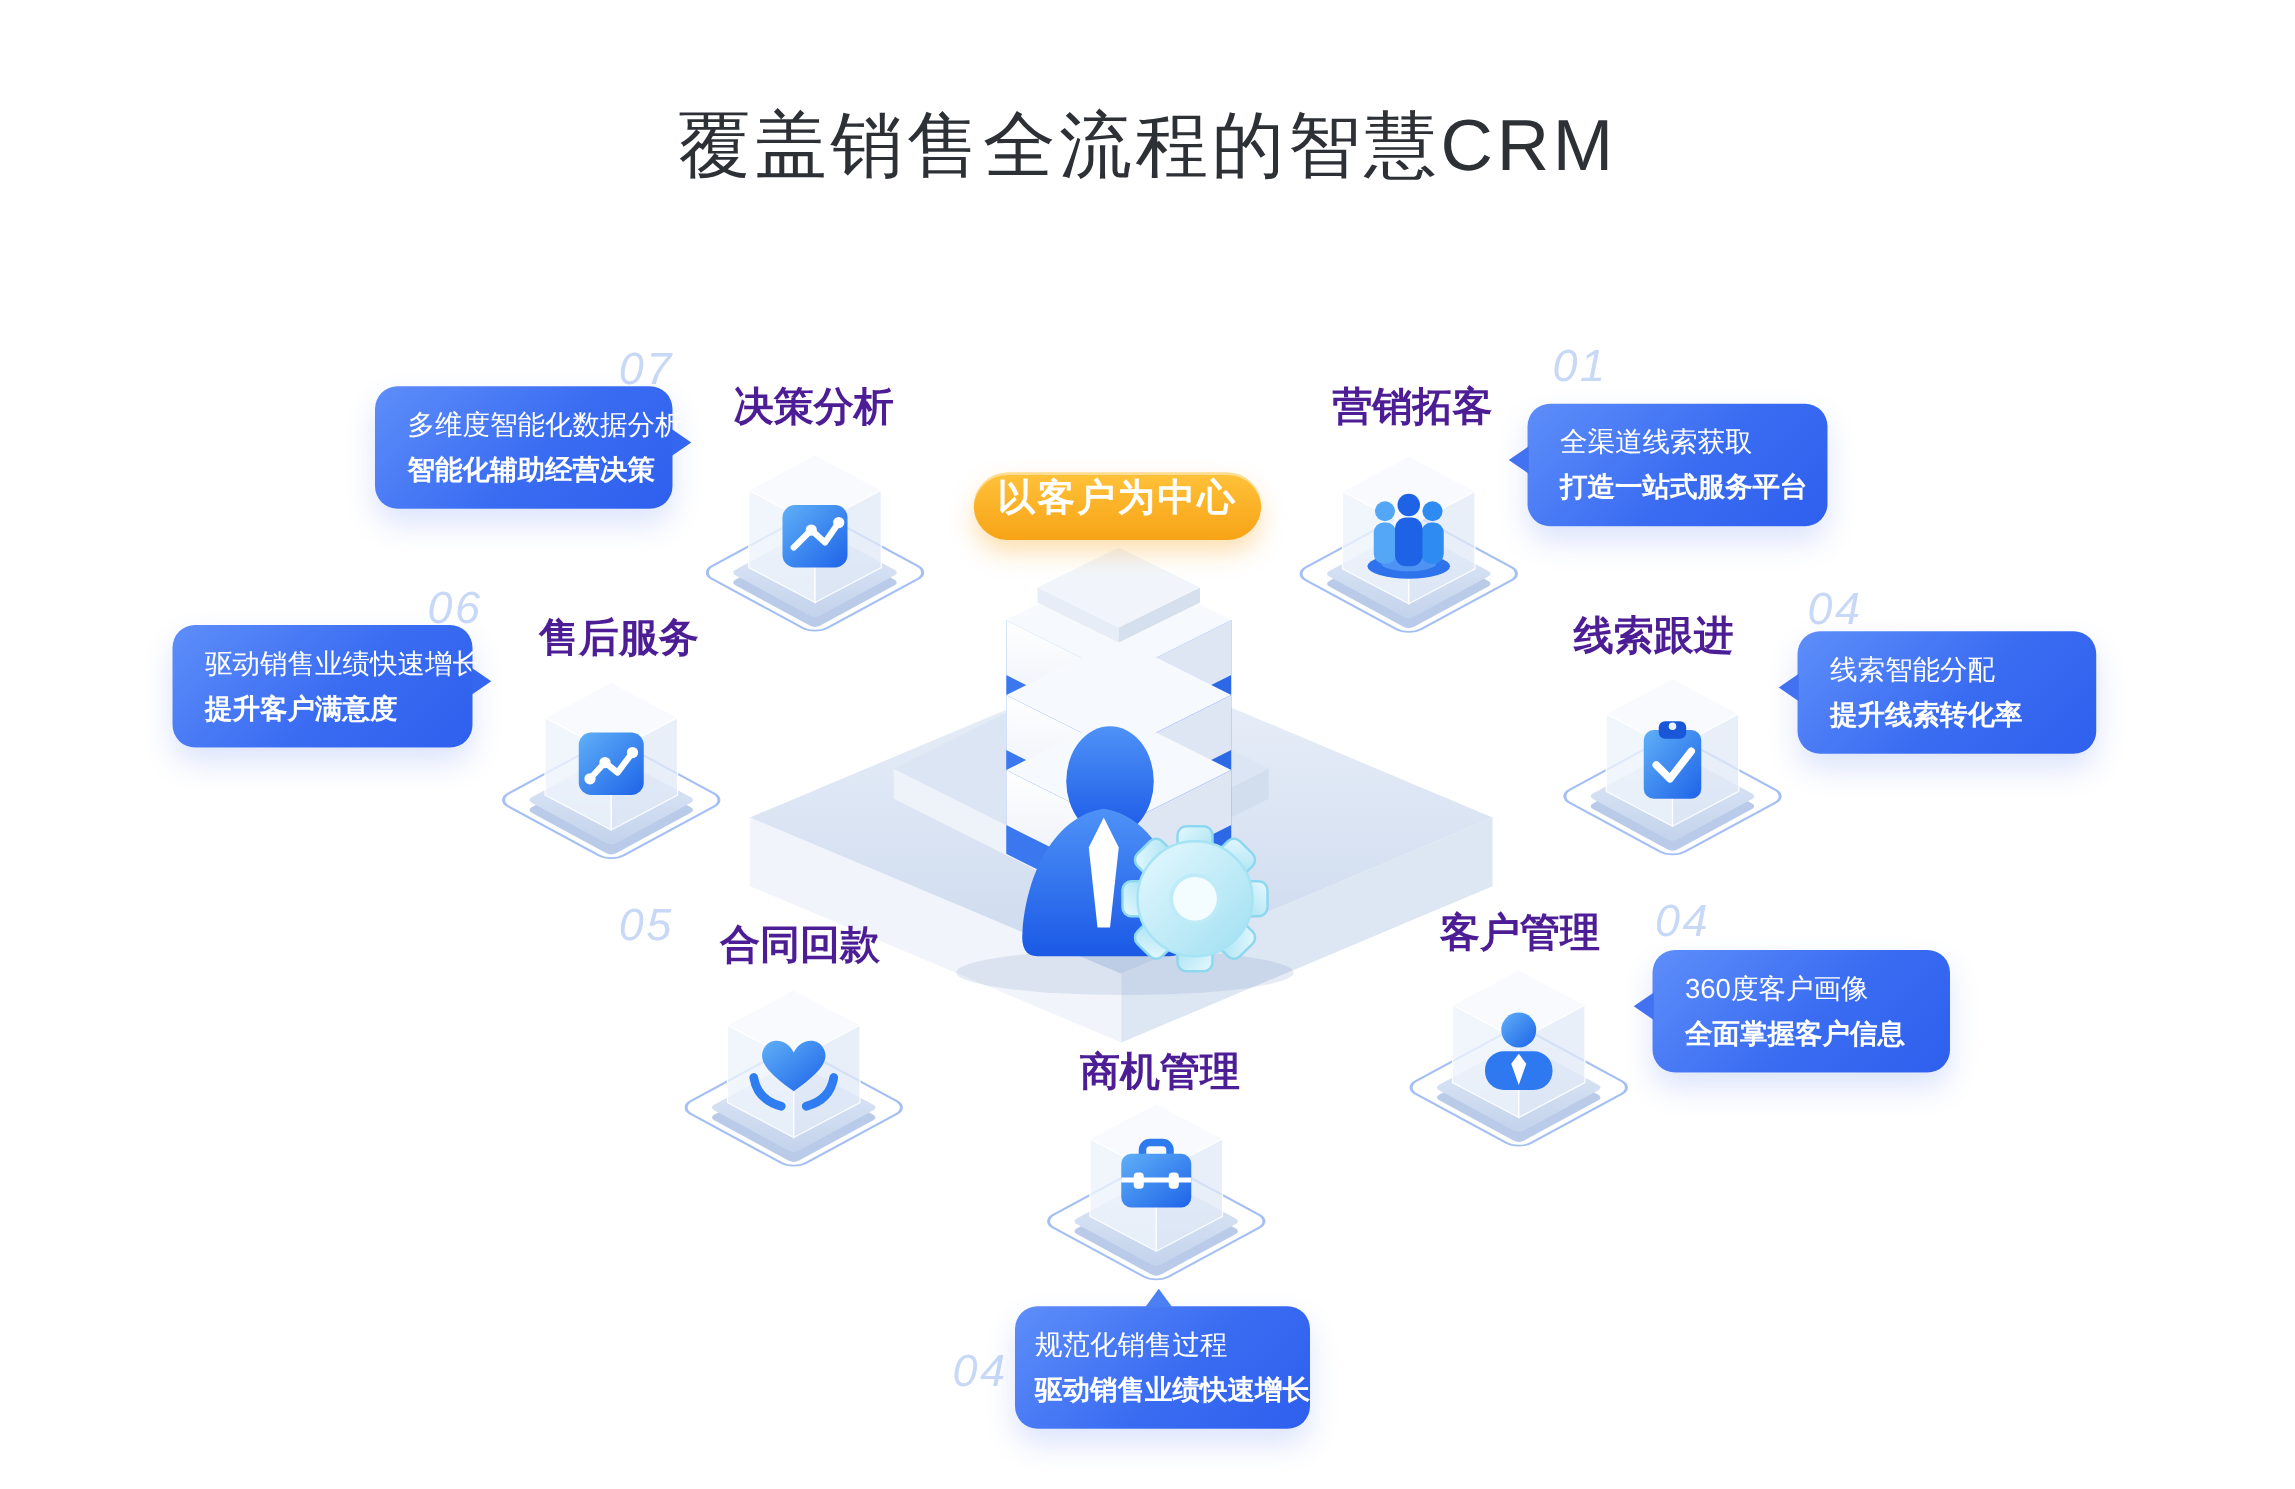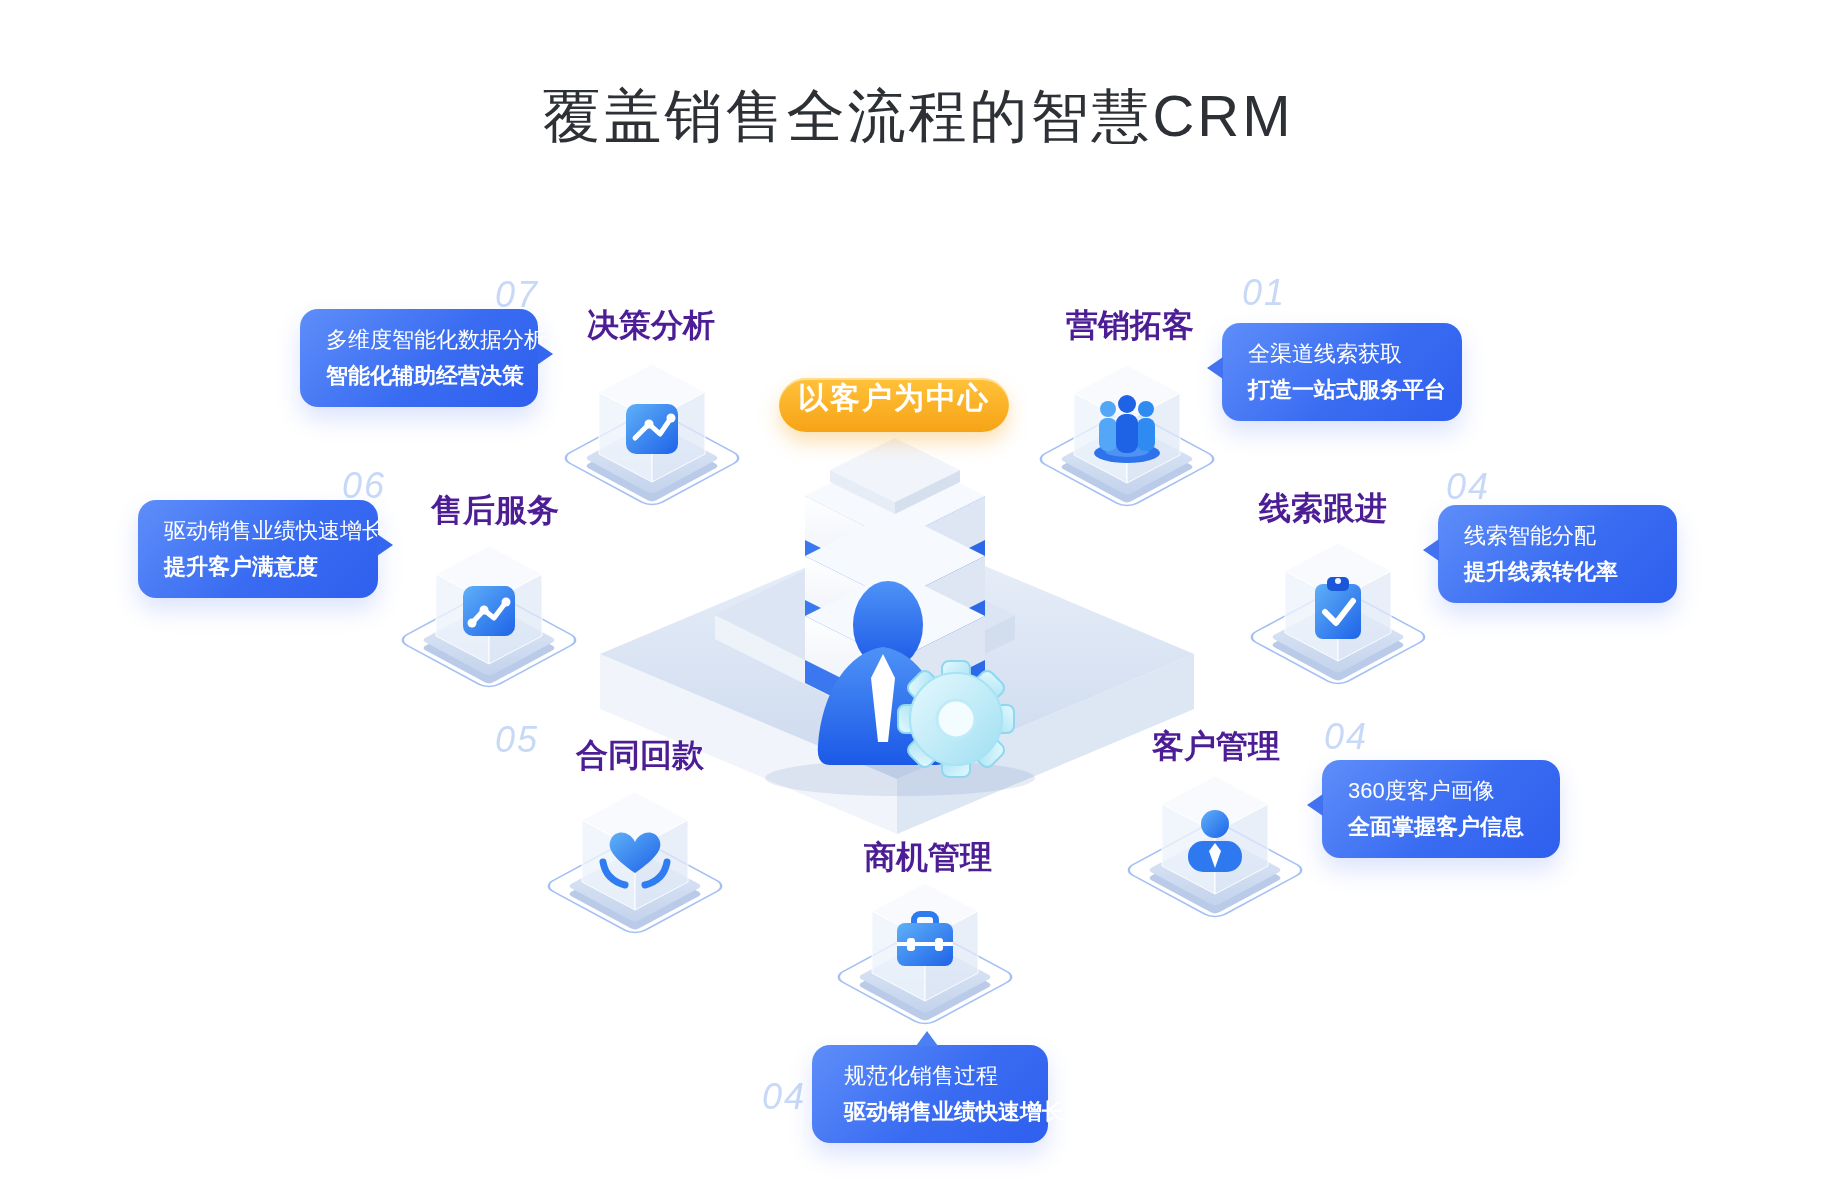--- a/index.html
+++ b/index.html
@@ -211,21 +211,21 @@
     <polygon points="95,28 148,56 95,84 42,56" fill="#f7fafd" fill-opacity="0.92" stroke="#ffffff" stroke-opacity="0.9"></polygon>
     <g>
       <circle cx="95" cy="76" r="14" fill="url(#iconGrad)"></circle>
       <rect x="68" y="93" width="54" height="31" rx="15" fill="#2e79ef"></rect>
       <polygon points="95,95 101,103 95,120 89,103" fill="#ffffff"></polygon>
     </g>
   </svg>
 
   <div class="node-num" style="left:762px;top:1076px">04</div>
   <div class="node-label" style="left:864px;top:836px">商机管理</div>
-  <div class="bubble" style="left:812px;top:1045px;width:236px;padding-left:32px">
+  <div class="bubble" style="left:812px;top:1045px;width:236px;padding-left:16px">
     <i class="tail tail-up"></i>
     <div class="l1">规范化销售过程</div>
     <div class="l2">驱动销售业绩快速增长</div>
   </div>
   <svg class="tile" style="left:830px;top:855px" viewBox="0 0 190 175">
     <g transform="translate(95 122) scale(1 0.54) rotate(45)">
       <rect x="-65" y="-65" width="130" height="130" rx="14" fill="none" stroke="#93b4f2" stroke-width="2.4" opacity="0.85"></rect>
     </g>
     <g transform="translate(95 130) scale(1 0.54) rotate(45)">
         <rect x="-48" y="-48" width="96" height="96" rx="6" fill="#b9cbe8"></rect>

